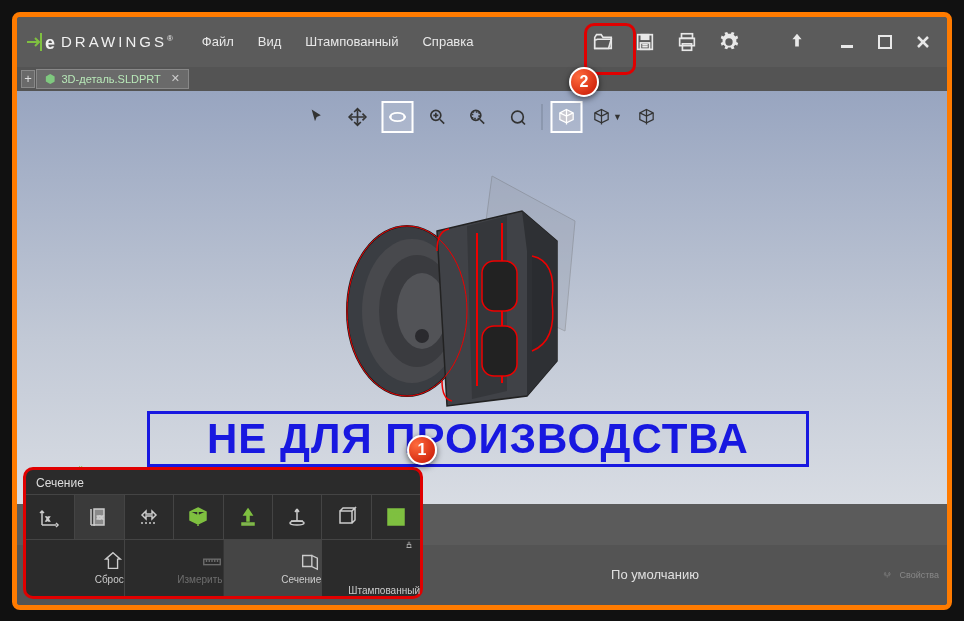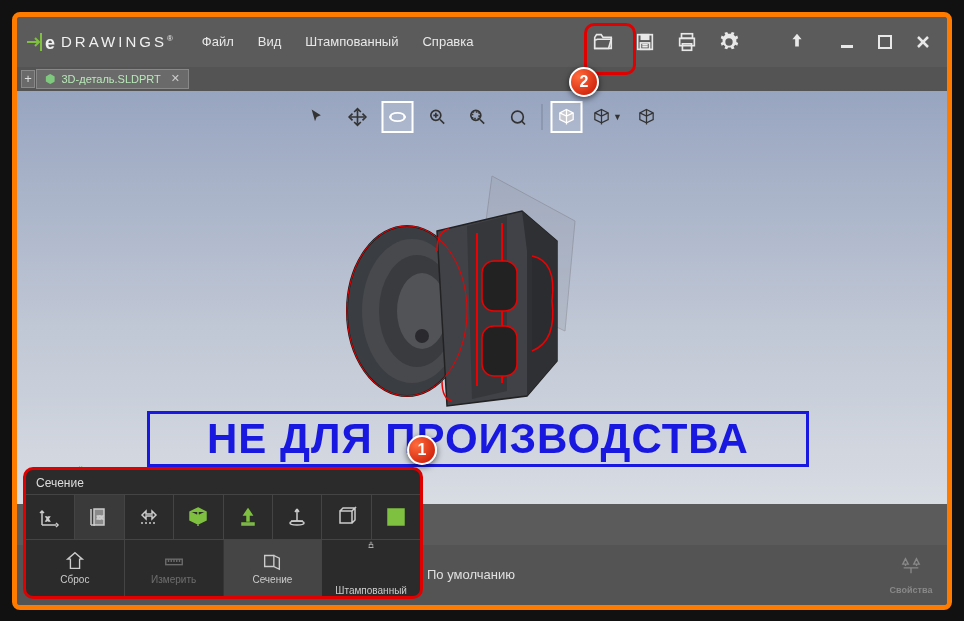--- a/index.html
+++ b/index.html
@@ -34,31 +34,31 @@
 .axis { position:absolute; left:55px; top:375px; width:30px; height:30px; }
 .section-panel { position:absolute; left:6px; bottom:6px; width:400px; background:#2b2b2b; border:3px solid #e00000; border-radius:10px; }
 .sp-title { color:#ddd; font-size:12px; padding:6px 10px 4px; }
 .sp-row { display:flex; border-top:1px solid #444; }
 .sp-btn { flex:1; min-width:44px; height:44px; display:flex; align-items:center; justify-content:center; border-right:1px solid #444; cursor:pointer; color:#ccc; position:relative; }
 .sp-btn:last-child { border-right:none; }
 .sp-btn.active { background:#3a3a3a; }
 .sp-btn.green svg { stroke:#7fc040; fill:#7fc040; }
 .sp-btn svg { width:24px; height:24px; stroke:#ccc; fill:none; stroke-width:1.5; }
 .sp-row2 { display:flex; border-top:1px solid #444; }
-.sp-btn2 { flex:1; height:56px; display:flex; flex-direction:column; align-items:center; justify-content:center; gap:2px; border-right:1px solid #444; cursor:pointer; color:#ccc; font-size:10px; text-align:center; }
+.sp-btn2 { flex:1; height:56px; display:flex; flex-direction:column; align-items:flex-end; justify-content:center; gap:2px; border-right:1px solid #444; cursor:pointer; color:#ccc; font-size:10px; text-align:center; }
 .sp-btn2:last-child { border-right:none;gap:36px; }
 .sp-btn2.active { background:#454545; }
 .sp-btn2.disabled { opacity:0.4; cursor:default; }
 .sp-btn2 svg { width:22px; height:22px; stroke:#ccc; fill:none; stroke-width:1.5; }
 .callout { position:absolute; width:30px; height:30px; border-radius:50%; background:radial-gradient(circle at 30% 30%,#ff6b3d,#c41200); border:2px solid #fff; box-shadow:0 2px 6px rgba(0,0,0,0.6); display:flex; align-items:center; justify-content:center; color:#fff; font-weight:bold; font-size:16px; z-index:20; }
 .save-highlight { position:absolute; left:567px; top:6px; width:52px; height:52px; border:3px solid #e00000; border-radius:10px; z-index:15; pointer-events:none; }
 .statusbar { position:absolute; bottom:0; left:0; right:0; height:60px; background:#545454; display:flex; align-items:center; }
-.status-center { flex:1; color:#e0e0e0; font-size:13px; }
+.status-center { flex:1; text-align:center; color:#e0e0e0; font-size:13px; }
 .status-right { display:flex; gap:2px; padding-right:8px; }
-.sr-btn { width:56px; height:56px; display:flex; flex-direction:column; align-items:center; justify-content:center; gap:8px; color:#888; font-size:9px; text-align:center; cursor:pointer;font-weight:bold; }
+.sr-btn { width:56px; height:56px; display:flex; flex-direction:row; align-items:center; justify-content:center; gap:8px; color:#888; font-size:9px; text-align:center; cursor:pointer; }
 .sr-btn svg { width:22px; height:22px; stroke:#888; fill:none; stroke-width:1.5; }
 </style>
 </head>
 <body>
 
 <div class="frame">
 
   <div class="titlebar">
     <div class="logo">
       <div class="logo-icon">

